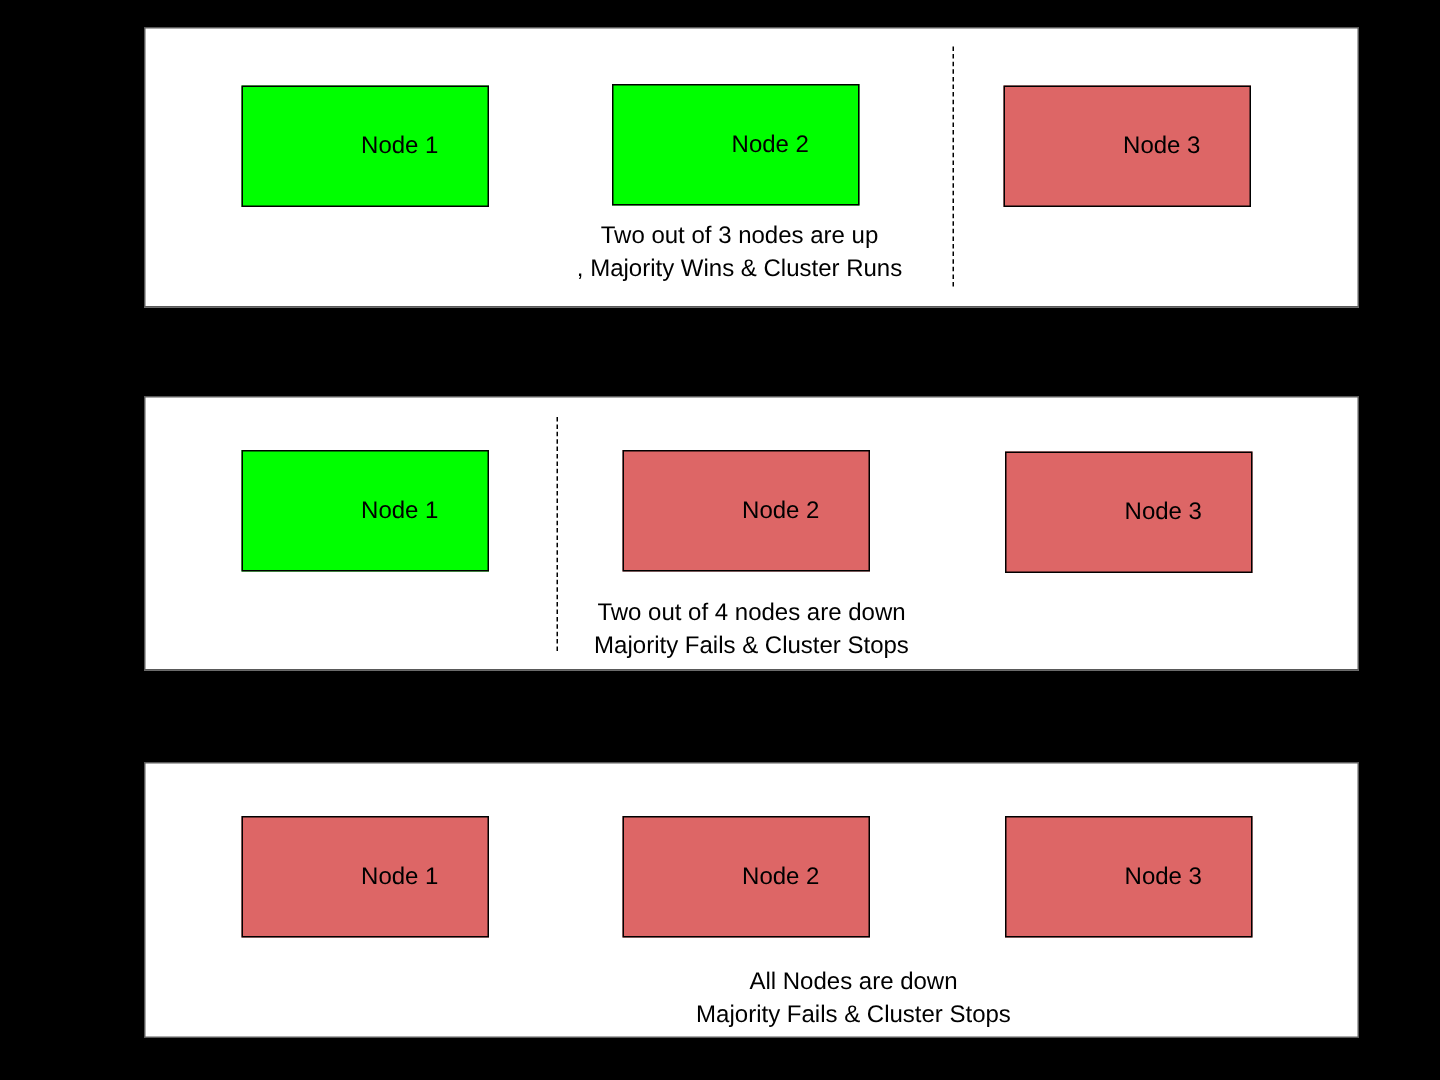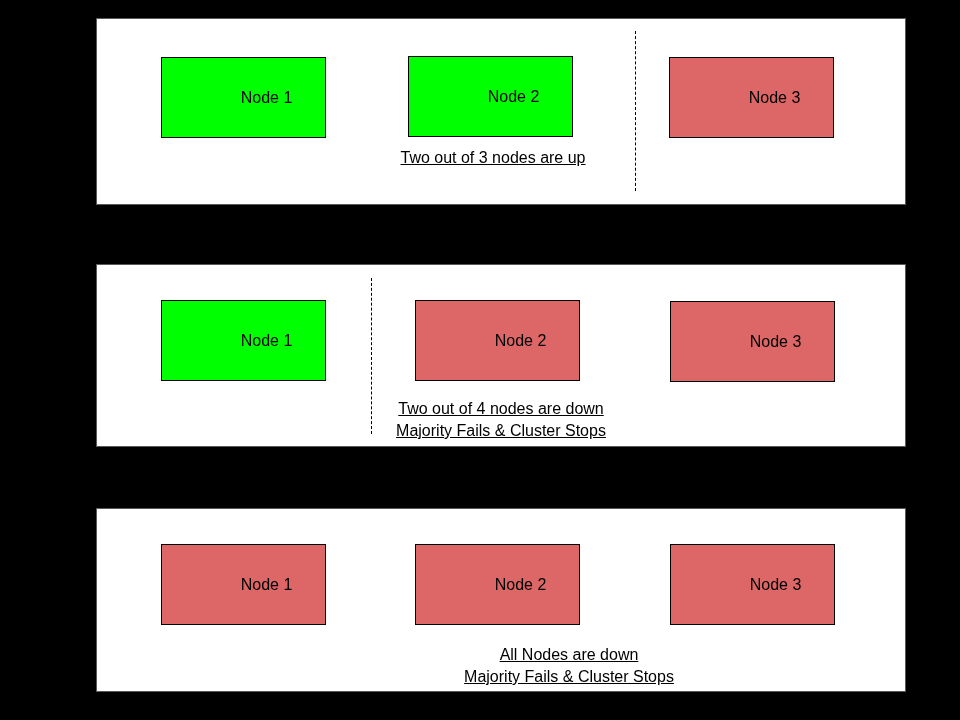--- a/index.html
+++ b/index.html
@@ -37,40 +37,41 @@
     width: 0;
     border-left: 1px dashed #000;
   }
   .caption {
     position: absolute;
     text-align: center;
     font-size: 16px;
     line-height: 22px;
     color: var(--text, #000);
   }
-  .caption div { white-space: nowrap; text-decoration: underline; }
+  .caption div { white-space: nowrap; }
 </style>
 </head>
 <body>
 
 <div class="stage">
 
   <div class="panel" style="left:96px; top:18px; width:810px; height:187px;">
     <div class="node-box" style="left: 64px; top: 38px; background: rgb(0, 255, 0);">
       <span class="node-label">Node 1</span>
     </div>
     <div class="node-box" style="left: 311px; top: 37px; background: rgb(0, 255, 0);">
       <span class="node-label">Node 2</span>
     </div>
     <div class="node-box" style="left: 572px; top: 38px; background: rgb(221, 102, 102);">
       <span class="node-label">Node 3</span>
     </div>
     <div class="divider" style="left:538px; top:12px; height:160px;"></div>
     <div class="caption" style="left:0; top:128px; width:792px;">
       <div>Two out of 3 nodes are up</div>
+      <div>, Majority Wins &amp; Cluster Runs</div>
     </div>
   </div>
 
   <div class="panel" style="left:96px; top:264px; width:810px; height:183px;">
     <div class="node-box" style="left: 64px; top: 35px; background: rgb(0, 255, 0);">
       <span class="node-label">Node 1</span>
     </div>
     <div class="node-box" style="left: 318px; top: 35px; background: rgb(221, 102, 102);">
       <span class="node-label">Node 2</span>
     </div>

